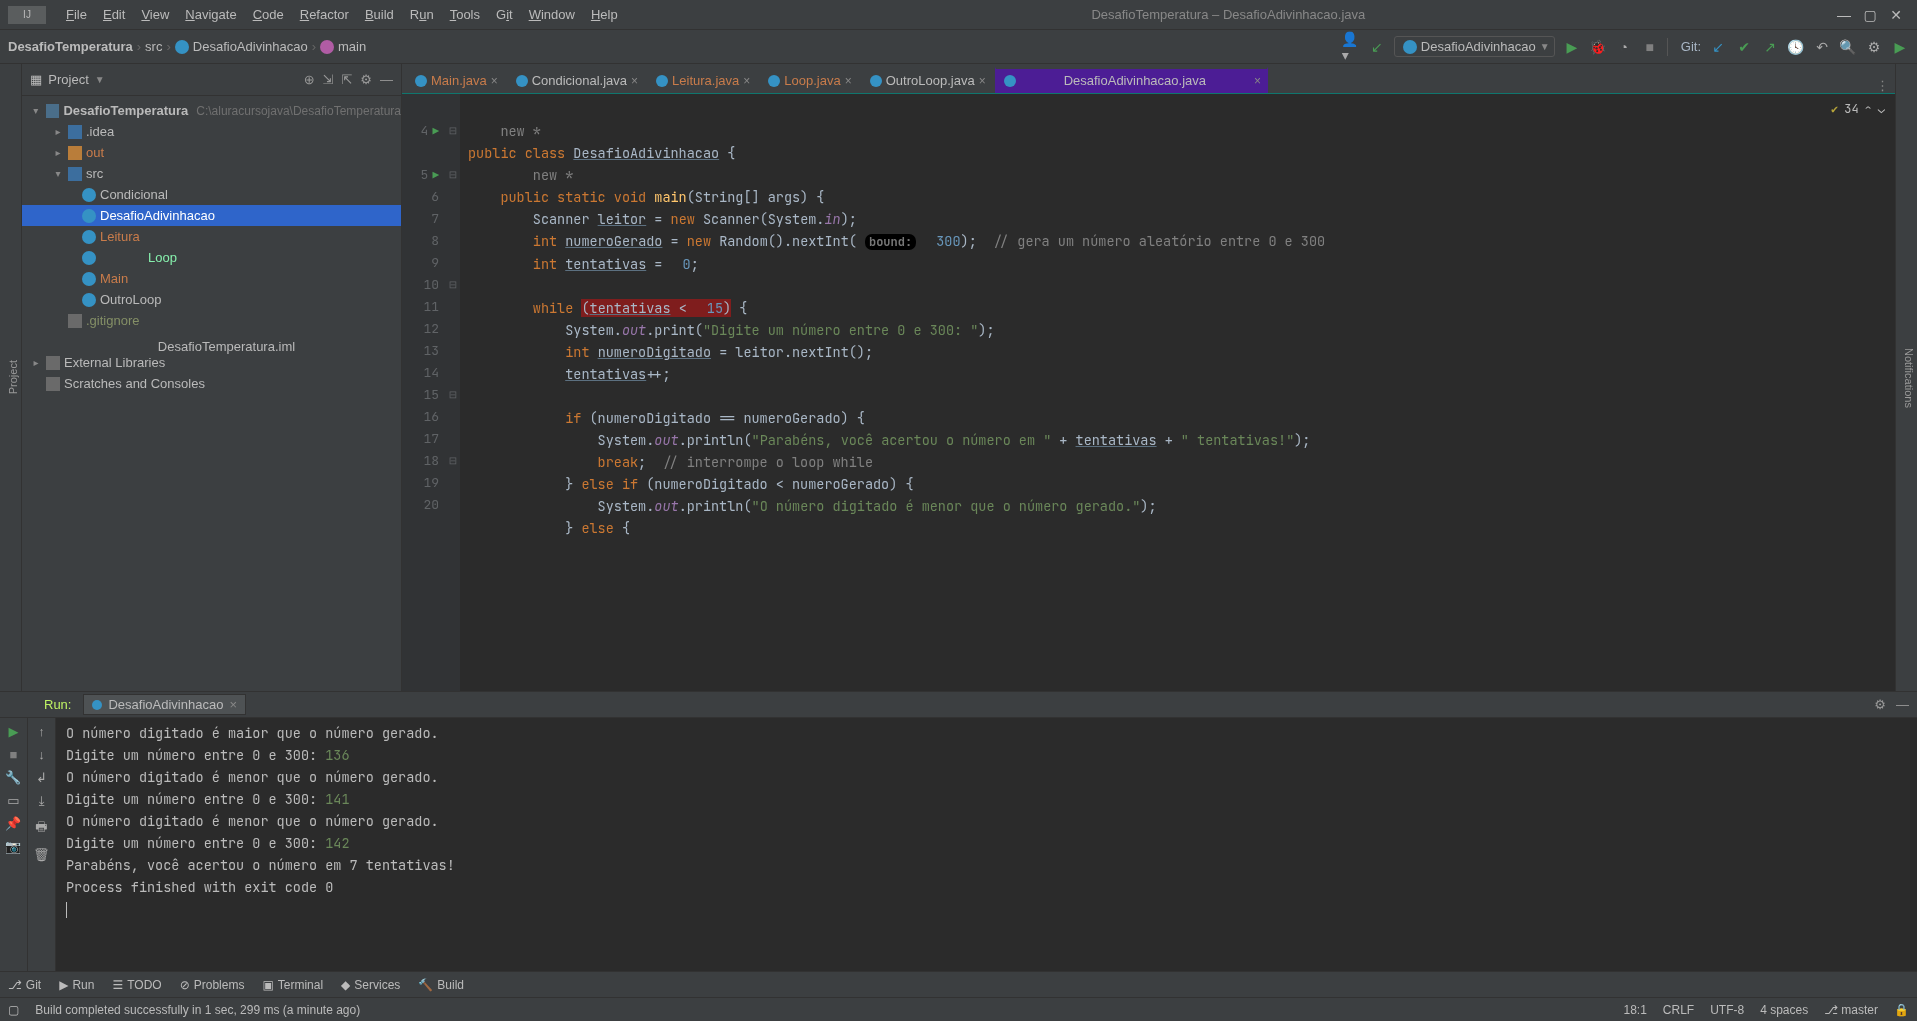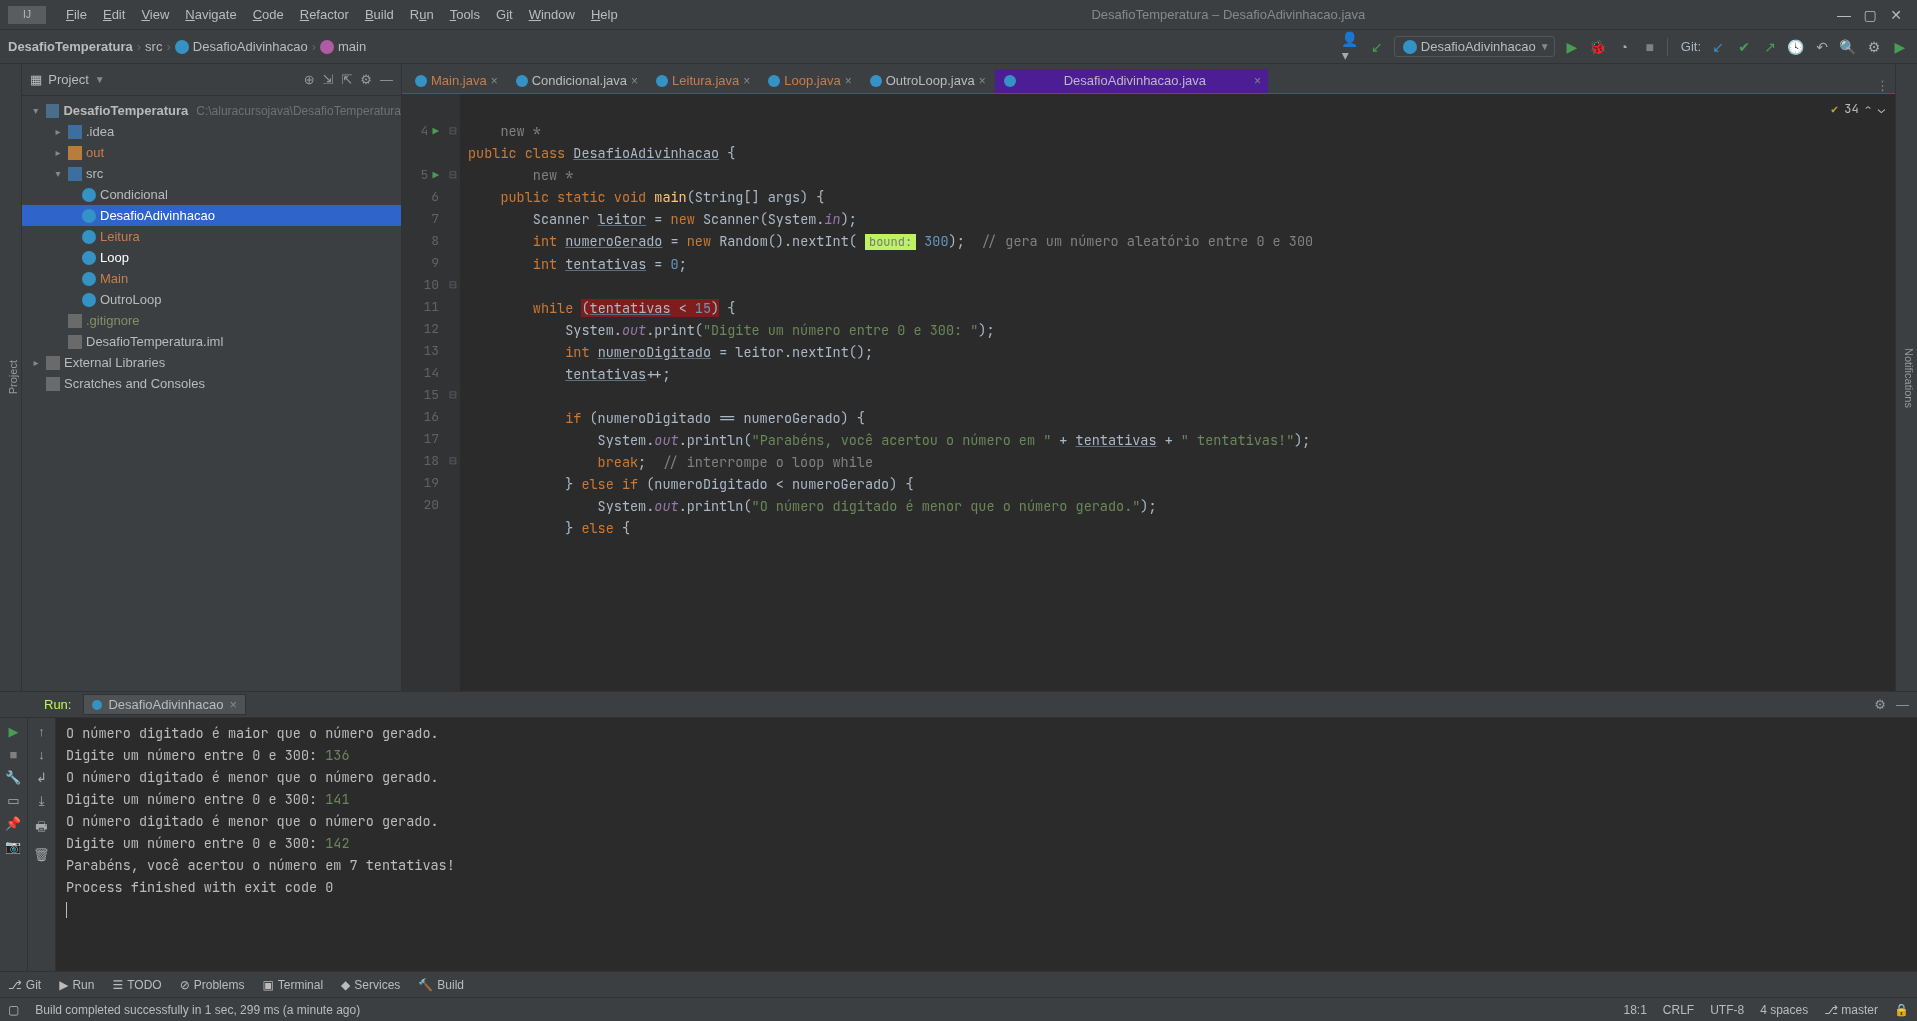--- a/index.html
+++ b/index.html
@@ -141,25 +141,25 @@
     .fold-col { width:14px; background:#313335; padding-top:4px;}
     .fold-col div { height:22px; line-height:22px; color:#606366; font-size:10px; text-align:center;}
     .code {
       flex:1; font-family:"JetBrains Mono","Consolas",monospace;
       font-size:13.5px; line-height:22px; padding:4px 8px 0 8px;
       white-space:pre; overflow:hidden; position:relative;
       color:#a9b7c6;
     }
     .kw { color:#cc7832;}
     .string { color:#6a8759;}
-    .num { color:#6897bb;}
+    .num { color:#6897bb;padding-left:12px;}
     .field { color:#9876aa; font-style:italic;}
     .call { color:#ffc66d;}
     .comment { color:#808080;}
-    .param-hint { background:#bef264; color:#787878; padding:0 4px; border-radius:0; font-size:12px;}
+    .param-hint { background:#000000; color:#787878; padding:0 4px; border-radius:7px; font-size:12px;font-weight:bold;}
     .ul { text-decoration: underline; text-decoration-color:#5c7080;}
     .editor-status {
       position:absolute; top:4px; right:10px;
       display:flex; gap:6px; align-items:center; color:#bbb; font-size:12px;
     }
     .warn-tick { color:#b5a33a;}
     
     .run-window {
       height: 280px;
       background:#2b2b2b;
@@ -321,36 +321,36 @@
       <div class="tree-row selected" style="padding-left:60px;">
         <span class="class-icon"></span>
         <span>DesafioAdivinhacao</span>
       </div>
       <div class="tree-row" style="padding-left:60px;">
         <span class="class-icon"></span>
         <span style="color:#c97c4b;">Leitura</span>
       </div>
       <div class="tree-row" style="padding-left:60px;">
         <span class="class-icon"></span>
-        <span style="color:#ffffff;">Loop</span>
+        <span style="color:#86efac;margin-left:48px;">Loop</span>
       </div>
       <div class="tree-row" style="padding-left:60px;">
         <span class="class-icon"></span>
         <span style="color:#c97c4b;">Main</span>
       </div>
       <div class="tree-row" style="padding-left:60px;">
         <span class="class-icon"></span>
         <span>OutroLoop</span>
       </div>
       <div class="tree-row" style="padding-left:30px;">
         <span class="tree-arrow"></span>
         <span class="file-icon"></span>
         <span style="color:#848f66;">.gitignore</span>
       </div>
-      <div class="tree-row" style="padding-left:30px;">
+      <div class="tree-row" style="padding-left:30px;flex-direction:column;">
         <span class="tree-arrow"></span>
         <span class="file-icon"></span>
         <span>DesafioTemperatura.iml</span>
       </div>
       <div class="tree-row" style="padding-left:8px;">
         <span class="tree-arrow">▸</span>
         <span class="file-icon"></span>
         <span>External Libraries</span>
       </div>
       <div class="tree-row" style="padding-left:8px;">

